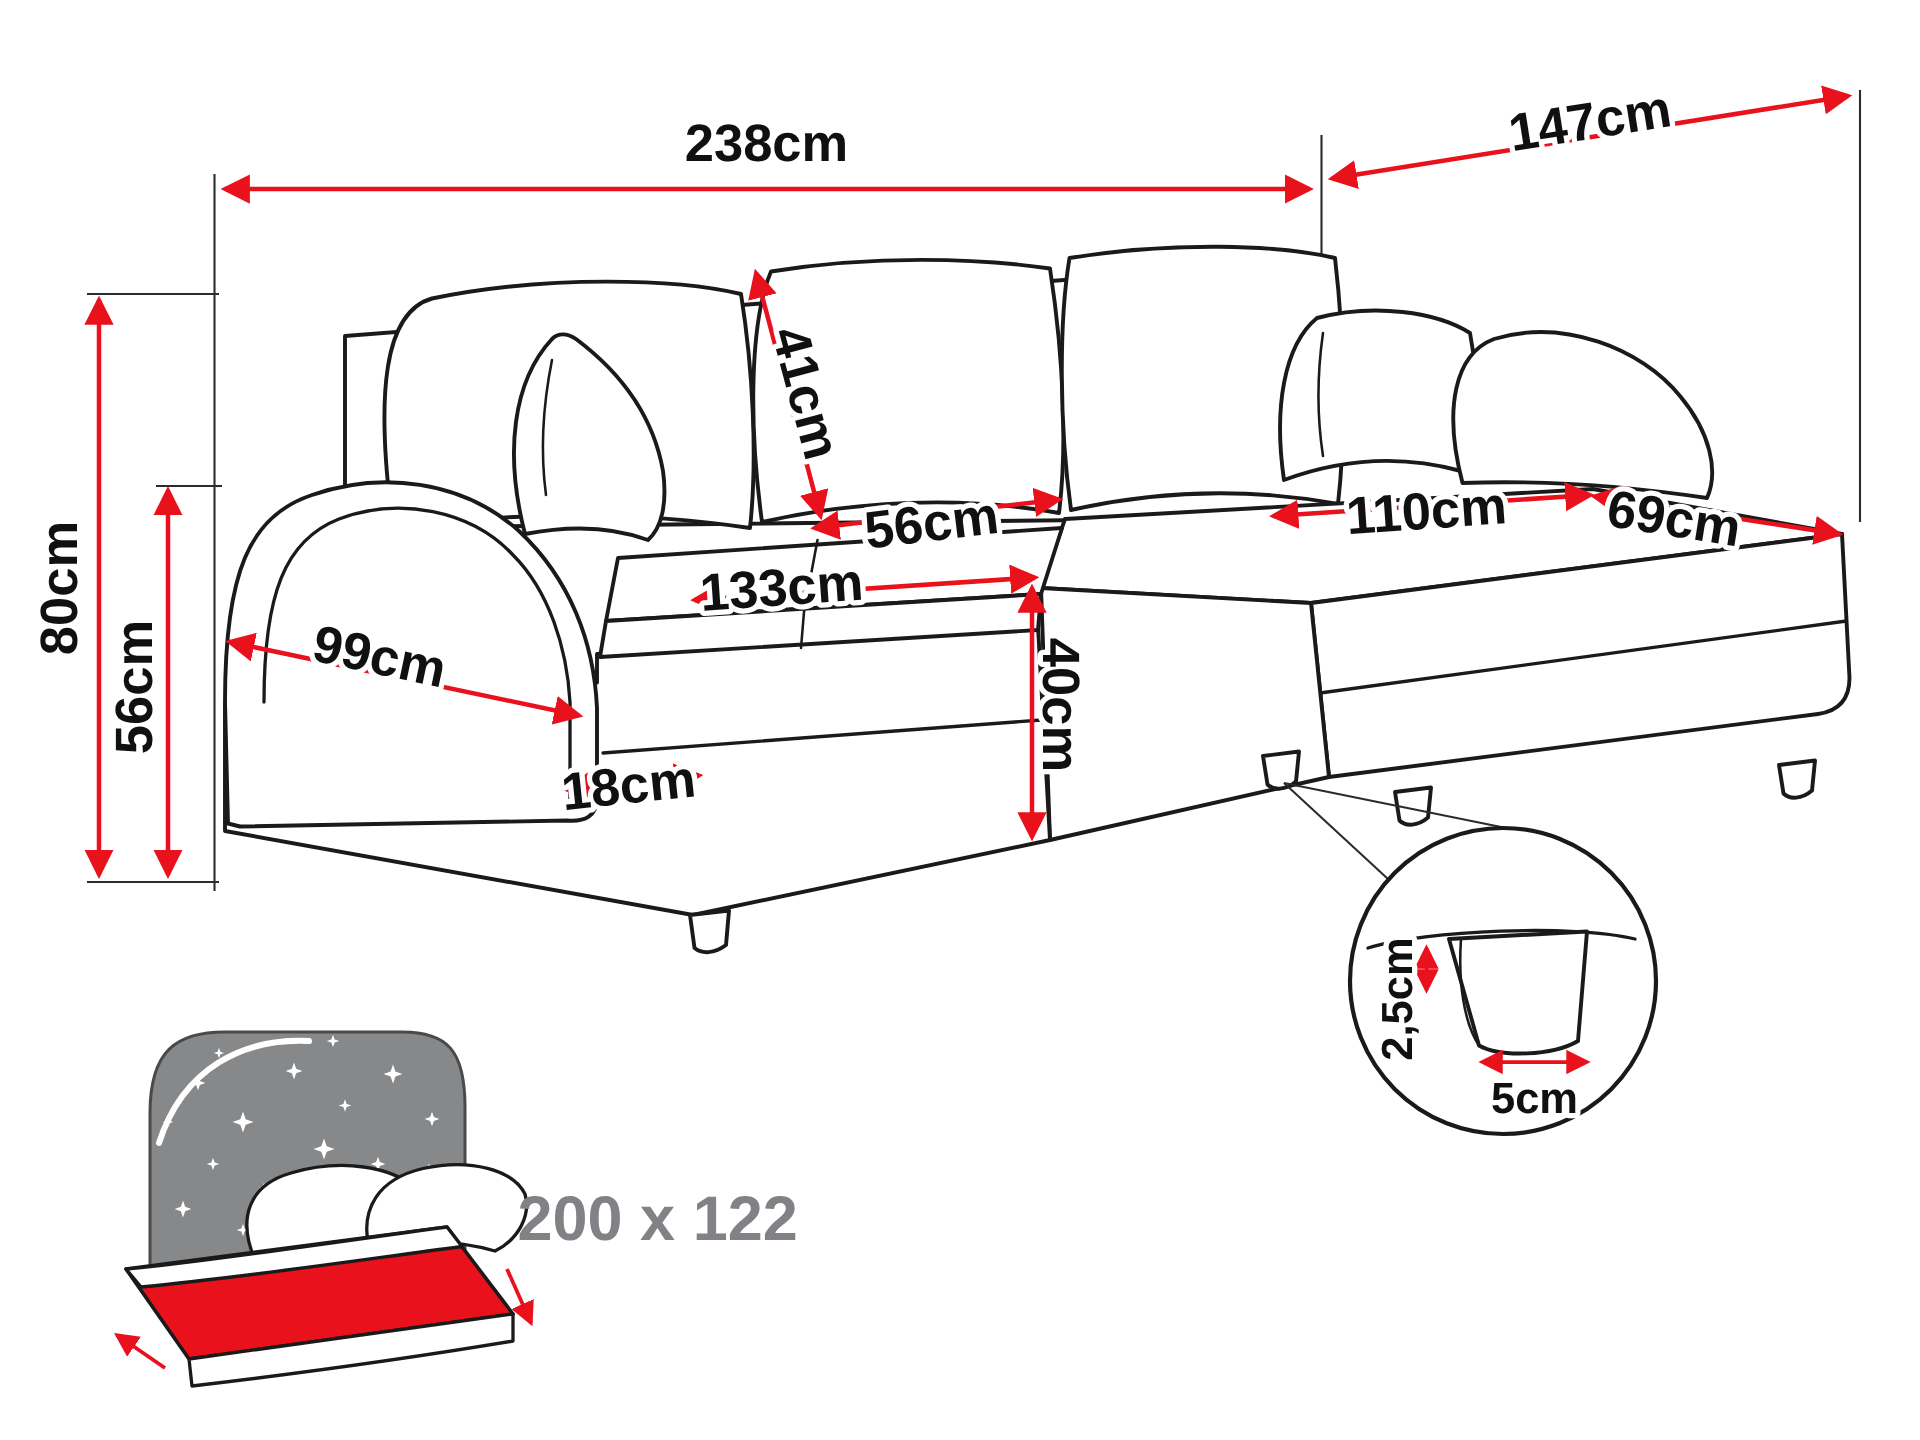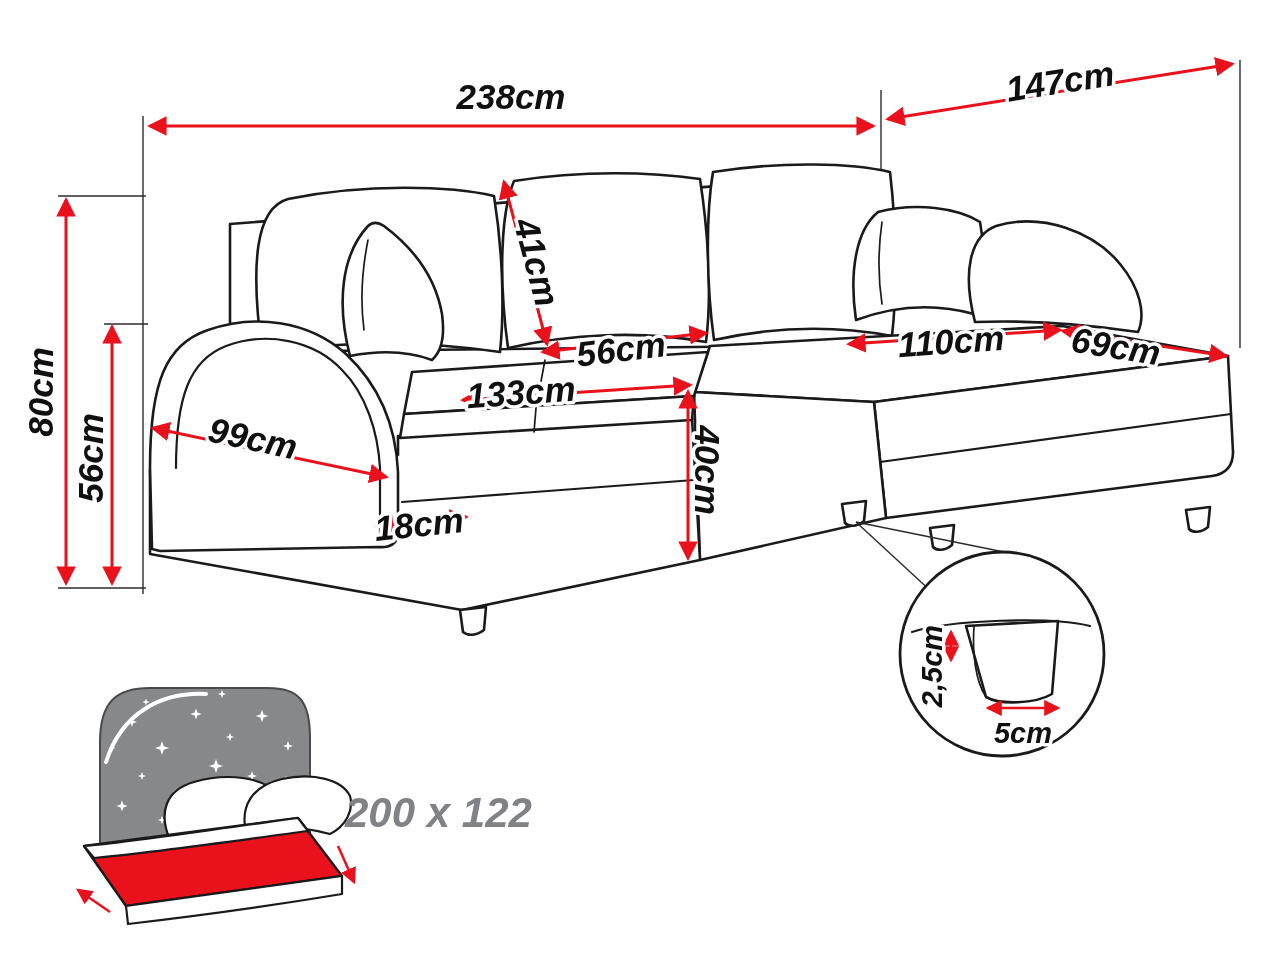--- a/index.html
+++ b/index.html
@@ -4,21 +4,21 @@
 <style>
   html, body {
     margin: 0;
     padding: 0;
     background: #ffffff;
     width: 1280px;
     height: 960px;
     overflow: hidden;
     font-family: "Liberation Sans", sans-serif;
   }
-  .stage { position: relative; width: 1280px; height: 960px; font-style: italic; }
+  .stage { position: relative; width: 1280px; height: 960px; }
   svg { display: block; }
 
   .sketch       { fill: #ffffff; stroke: #1a1a1a; stroke-width: 2.6; stroke-linejoin: round; stroke-linecap: round; }
   .sketch-line  { fill: none;    stroke: #1a1a1a; stroke-width: 2.2; stroke-linejoin: round; stroke-linecap: round; }
   .sketch-fine  { fill: none;    stroke: #1a1a1a; stroke-width: 1.7; stroke-linecap: round; }
   .thin         { fill: none;    stroke: #2b2b2b; stroke-width: 1.4; }
   .dim-line     { fill: none;    stroke: #e8111c; stroke-width: 3; stroke-linecap: butt; }
   .dim-line-sm  { fill: none;    stroke: #e8111c; stroke-width: 2.5; }
 
   .dim-label {

